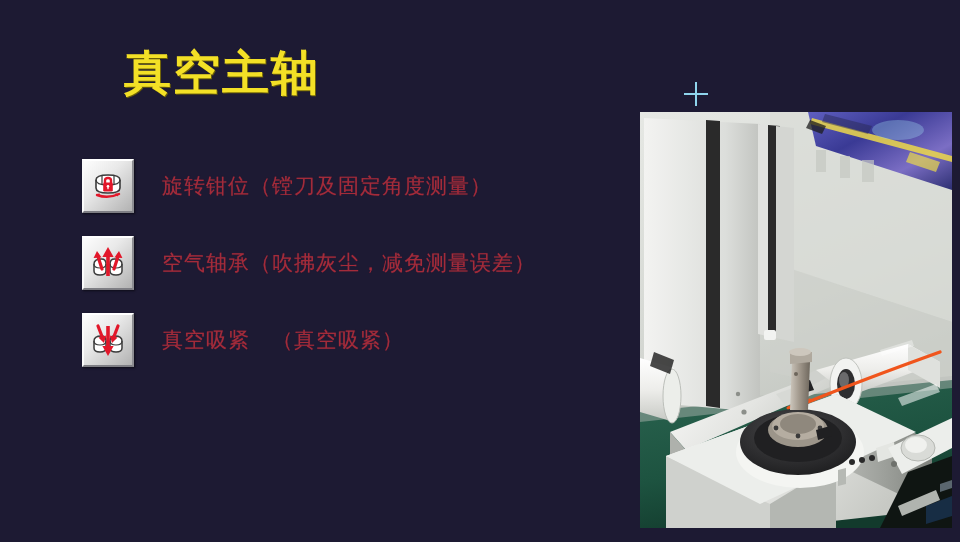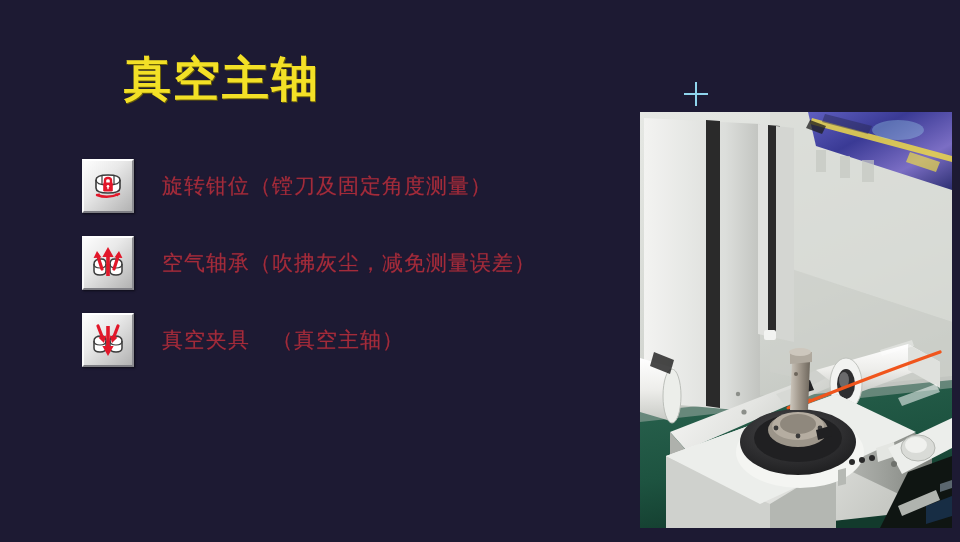--- a/index.html
+++ b/index.html
@@ -14,21 +14,21 @@
     height: 542px;
     background: #1d1a33;
     overflow: hidden;
     font-family: "Liberation Serif", "DejaVu Serif", serif;
   }
 
   
   .slide-title {
     position: absolute;
     left: 124px;
-    top: 50px;
+    top: 44px;
     font-size: 47px;
     line-height: 58px;
     letter-spacing: 2px;
     font-weight: 700;
     color: #f3e026;
     text-shadow: 1px 1px 0 #6b5f07;
     white-space: nowrap;
   }
 
   
@@ -166,21 +166,21 @@
           <rect x="18.2" y="6" width="3.6" height="22" fill="#e2172a"></rect>
           <path d="M20 36 L25.6 26 L14.4 26 Z" fill="#e2172a"></path>
 
           <path d="M10 6 L15 19" stroke="#e2172a" stroke-width="3.2" stroke-linecap="round"></path>
           <path d="M16 23 L10.4 17.4 L18.2 15.6 Z" fill="#e2172a"></path>
 
           <path d="M30 6 L25 19" stroke="#e2172a" stroke-width="3.2" stroke-linecap="round"></path>
           <path d="M24 23 L21.8 15.6 L29.6 17.4 Z" fill="#e2172a"></path>
         </svg>
       </span>
-      <span class="bullet-text">真空夹具　（真空主轴）</span>
+      <span class="bullet-text">真空吸紧　（真空吸紧）</span>
     </div>
 
   </div>
 
   <div class="crosshair"></div>
 
   <div class="photo">
     <svg viewBox="0 0 312 416" preserveAspectRatio="none">
       <defs>
         <linearGradient id="wallG" x1="0" y1="0" x2="0.3" y2="1">

